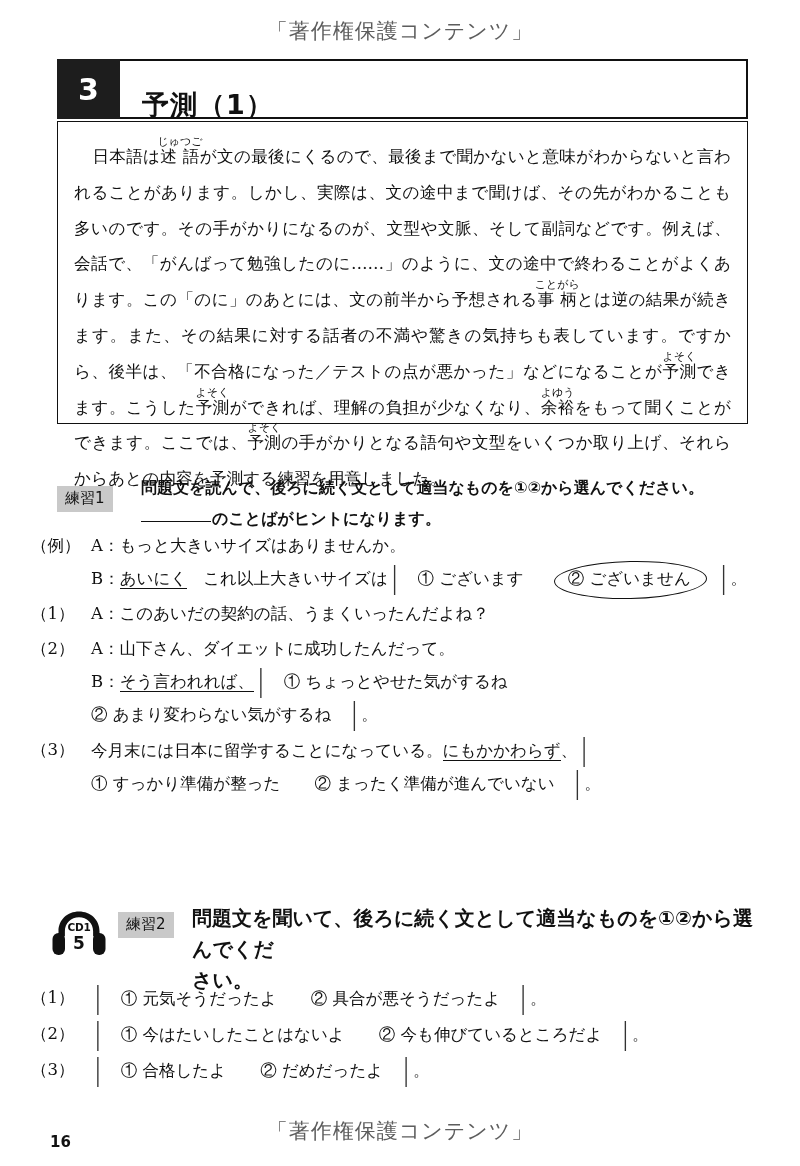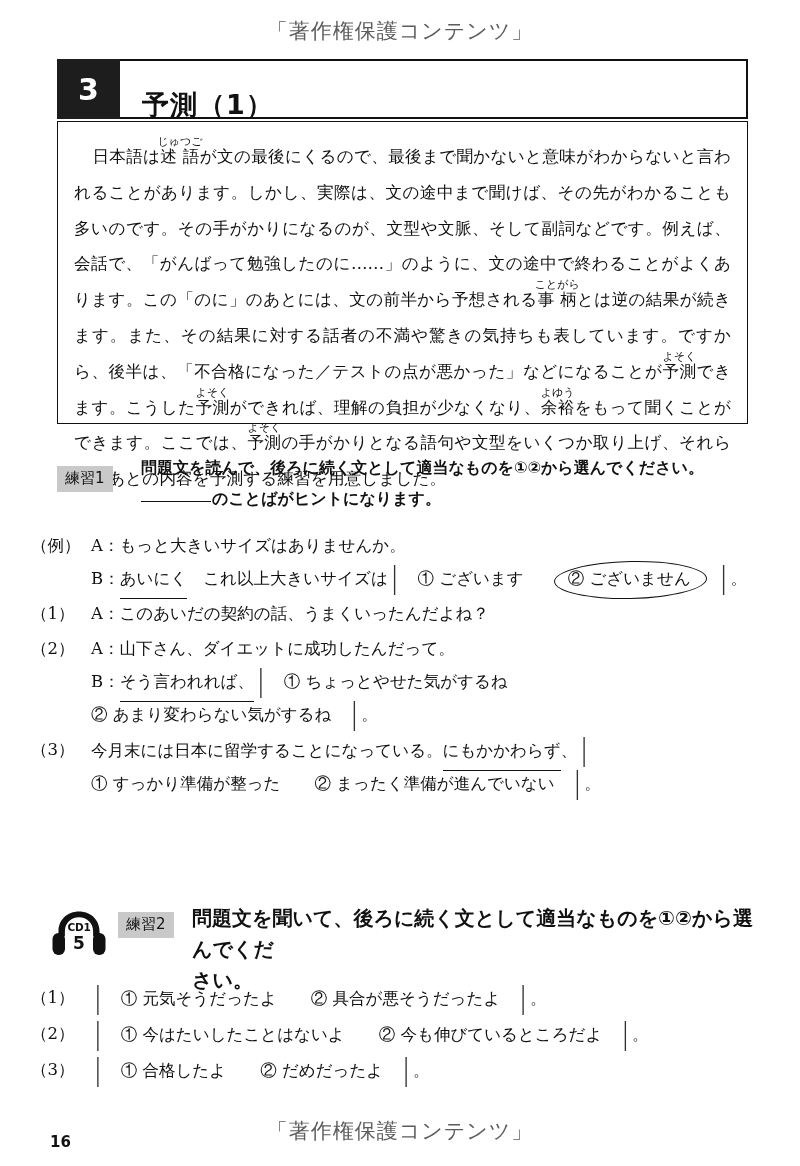--- a/index.html
+++ b/index.html
@@ -80,21 +80,21 @@
     display:inline-block;
     background:#c9c9c9;
     color:#111;
     font-family:"DejaVu Sans","Liberation Sans",sans-serif;
     font-size:15px;
     padding:3px 8px 4px 8px;
     white-space:nowrap;
   }
 
   .ex1-wrap{position:absolute;left:57px;top:452px;width:700px;}
-  .ex1-row{display:flex;align-items:flex-start;}
+  .ex1-row{display:flex;align-items:flex-start;margin-top:20px;}
   .ex1-label-cell{width:82px;padding-top:14px;flex:none;}
   .ex1-instr{
     font-family:"DejaVu Sans","Liberation Sans",sans-serif;
     font-weight:bold;font-size:16px;line-height:31px;
     padding-left:2px;
   }
   .blank-line{
     display:inline-block;width:70px;
     border-bottom:1.6px solid #111;
     vertical-align:2px;margin-right:1px;
@@ -106,21 +106,21 @@
   .q-num{
     width:60px;flex:none;
     font-size:16.5px;line-height:32px;
     white-space:nowrap;
   }
   .q-body{flex:1;font-size:16.5px;line-height:32px;}
   .q-line{white-space:nowrap;}
   .q-line.wrap{white-space:normal;}
   .ul{
     border-bottom:1.4px solid #111;
-    padding-bottom:10px;
+    padding-bottom:0;
   }
   .brace{
     display:inline-block;
     font-size:17px;
     transform:scaleY(1.7);
     margin:0 4px;
     color:#333;
   }
   .opt{white-space:nowrap;}
   .gap-sm{display:inline-block;width:16px;}

